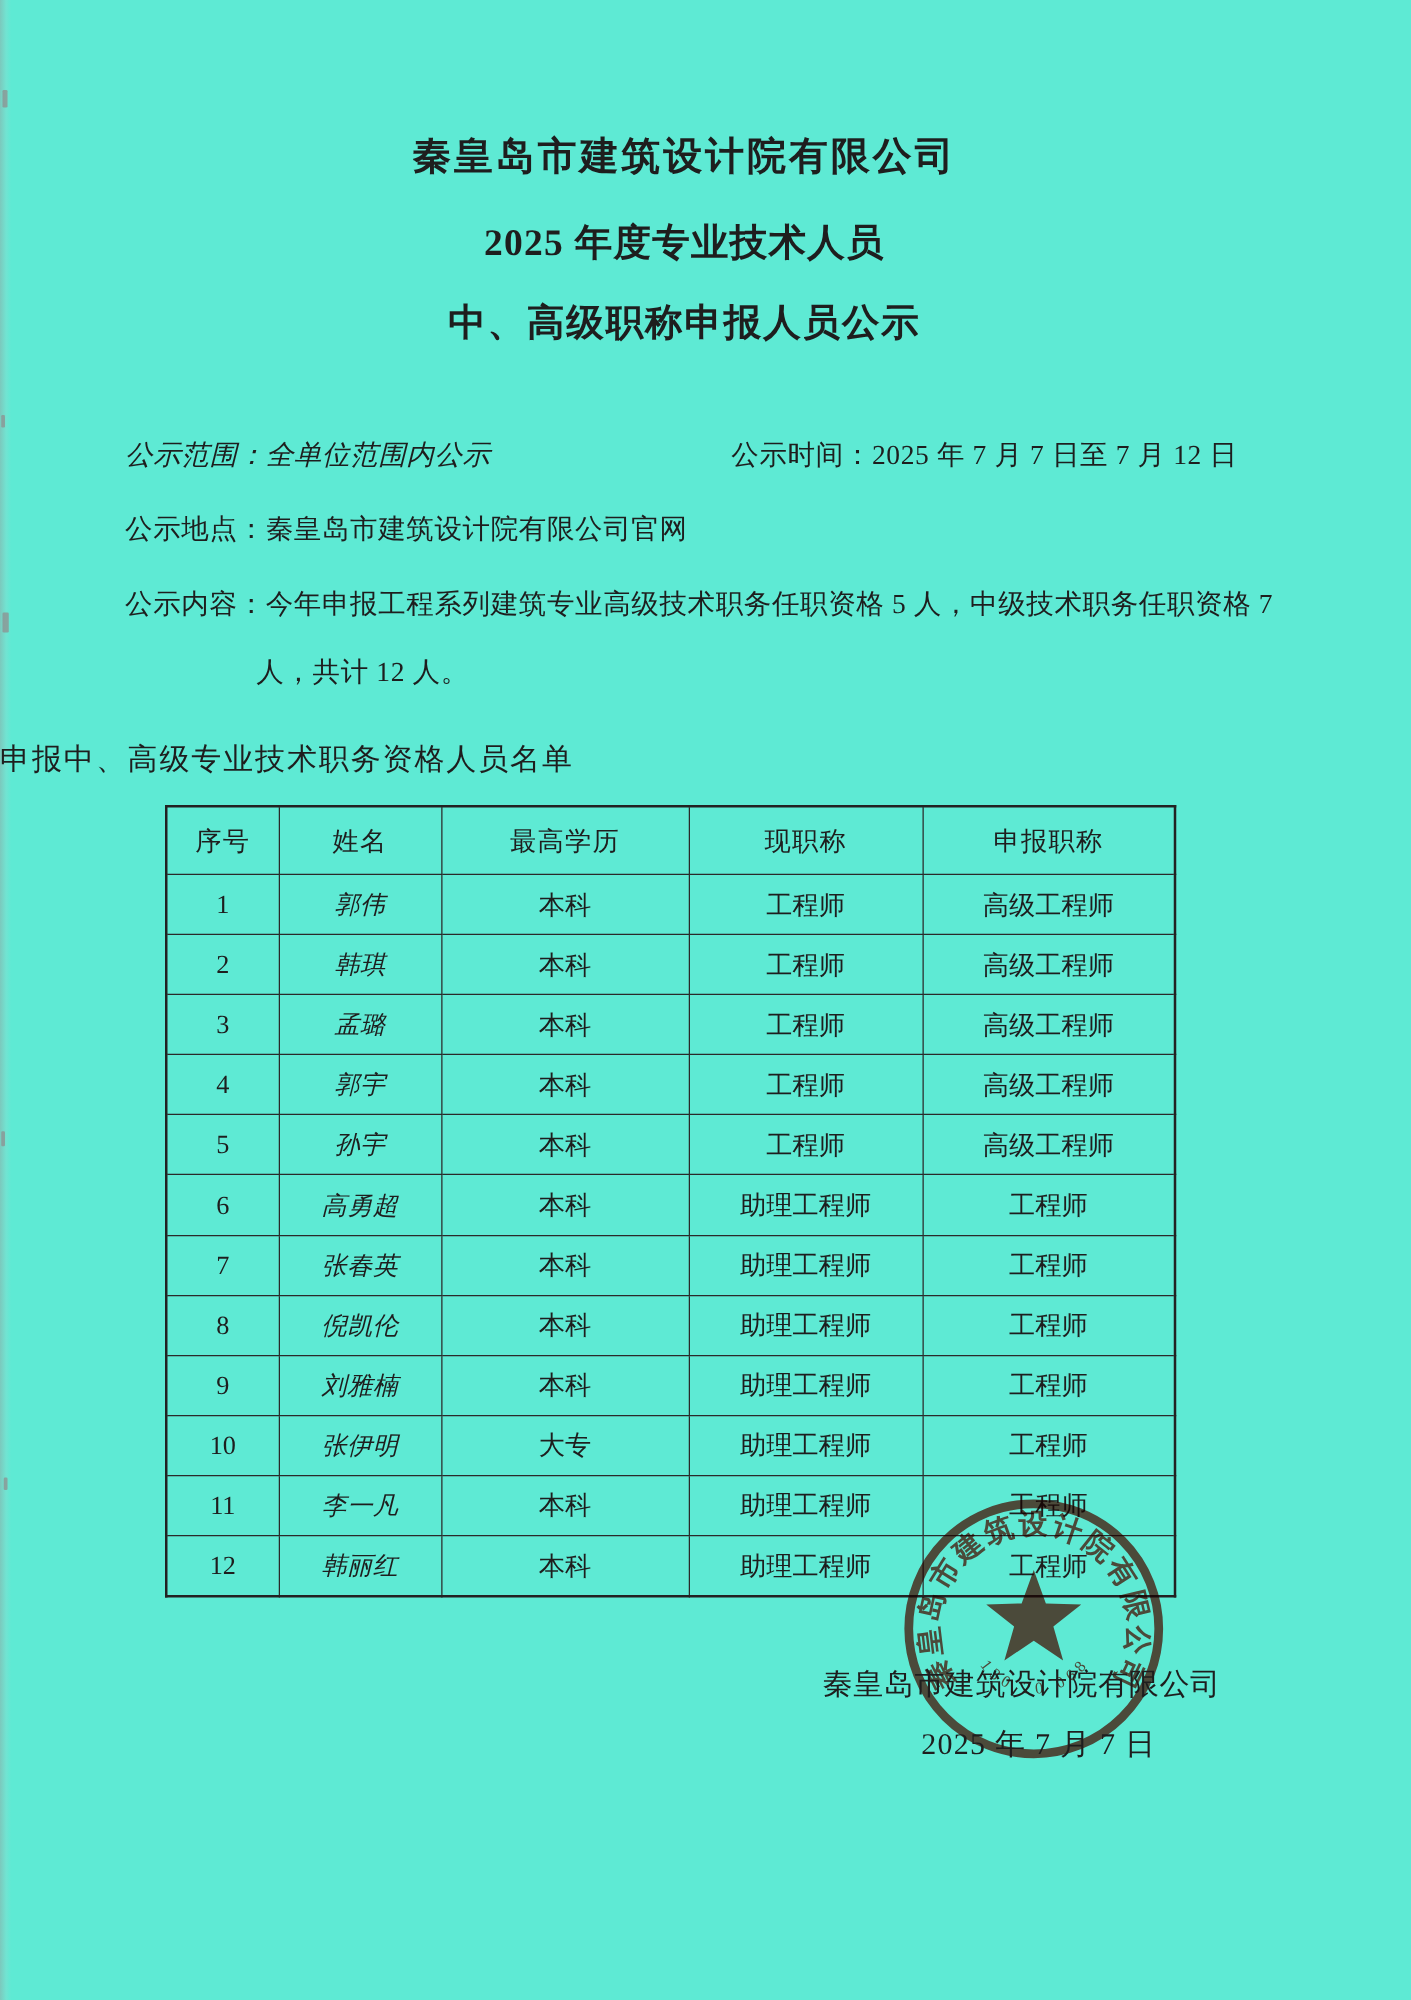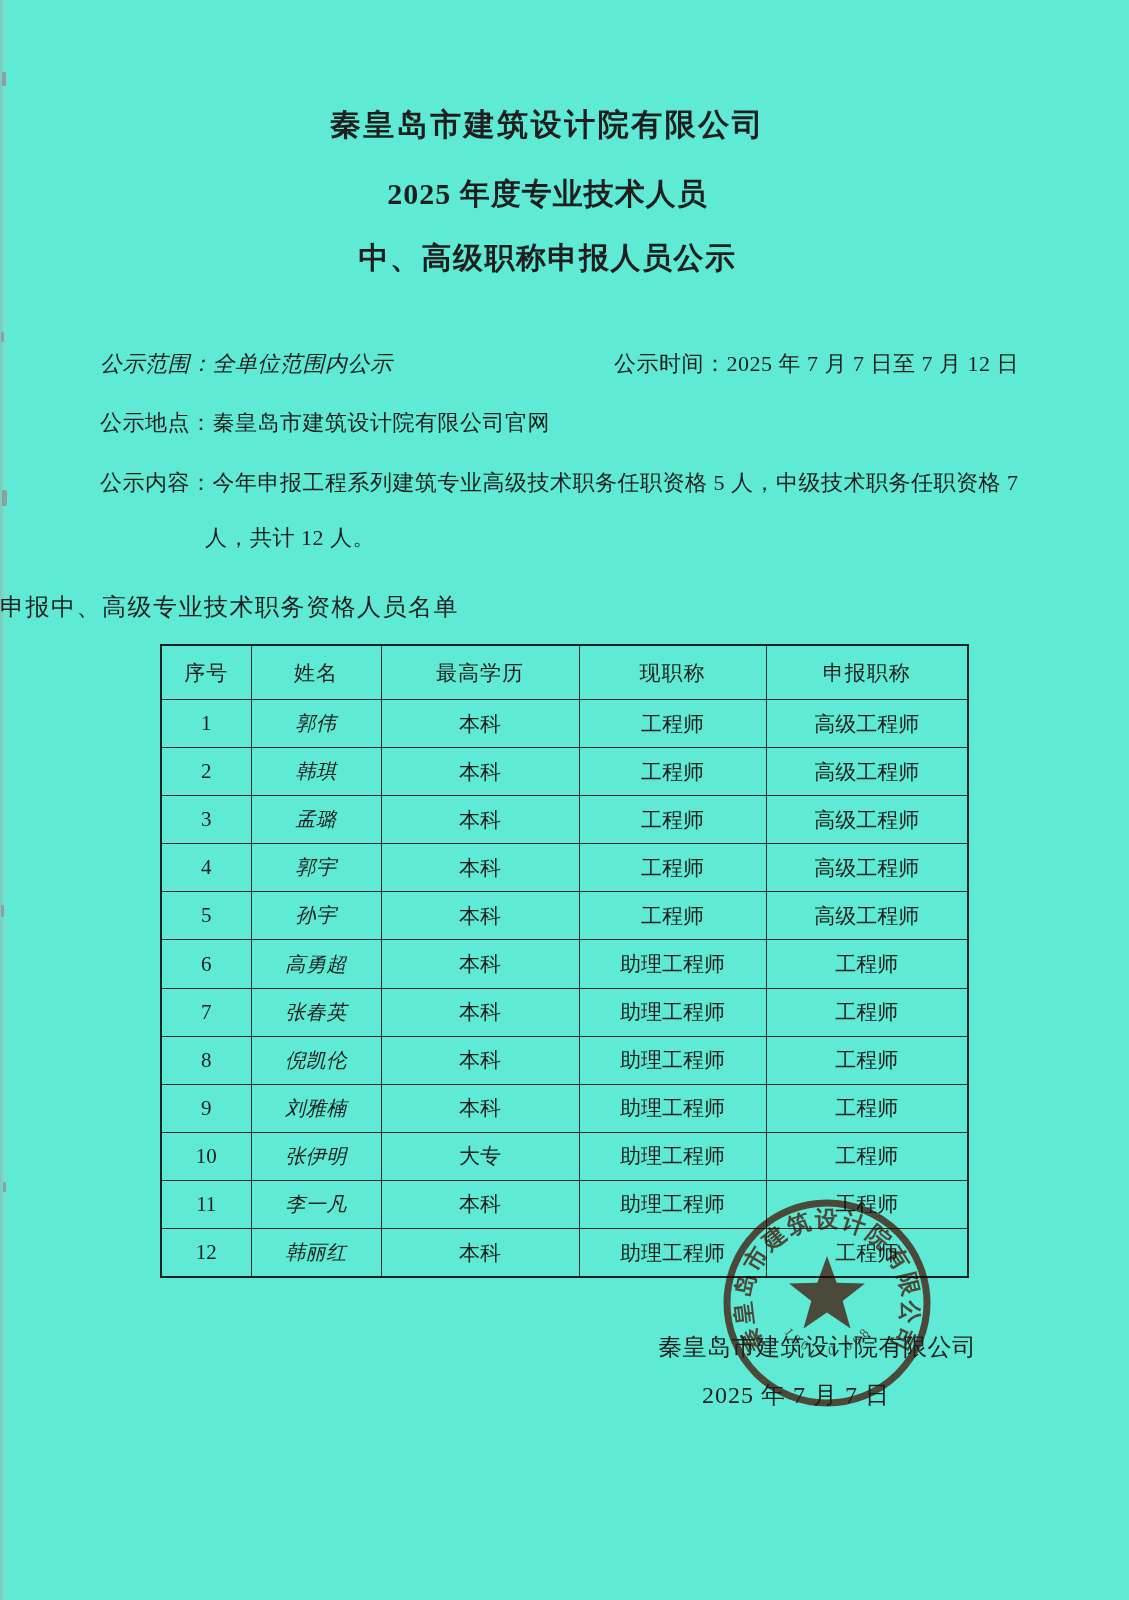--- a/index.html
+++ b/index.html
@@ -19,30 +19,30 @@
   }
   .speck{position:absolute;background:#8f8f8f;border-radius:1px;opacity:.75;}
 
   .title-block{position:absolute;left:0;top:0;width:1095px;text-align:center;}
   .title-l1{position:absolute;top:104px;width:100%;font-size:31px;font-weight:700;letter-spacing:2.5px;}
   .title-l2{position:absolute;top:174px;width:100%;font-size:30px;font-weight:700;letter-spacing:1px;}
   .title-l3{position:absolute;top:238px;width:100%;font-size:30px;font-weight:700;letter-spacing:1.5px;}
 
   .meta{position:absolute;font-size:22px;letter-spacing:.5px;white-space:nowrap;}
   .m-scope{left:100px;top:349px;font-style:italic;}
-  .m-time{left:614px;top:349px;text-align:center;}
+  .m-time{left:585px;top:349px;text-align:center;}
   .m-location{left:100px;top:408px;}
   .m-content1{left:100px;top:468px;}
   .m-content2{left:205px;top:523px;font-family:Liberation Serif, serif;}
 
   .table-title{position:absolute;left:0;top:591px;width:1122px;text-align:left;
     font-size:24px;letter-spacing:1.5px;}
 
   table.roster{
-    position:absolute;left:160px;top:644px;
+    position:absolute;left:132px;top:644px;
     width:809px;border-collapse:collapse;table-layout:fixed;
     border:2.5px solid #222;
     font-size:21px;
   }
   table.roster th, table.roster td{
     border:1.5px solid #2a2a2a;
     text-align:center;vertical-align:middle;
     padding:0;overflow:hidden;white-space:nowrap;
     font-weight:normal;
   }
@@ -51,21 +51,21 @@
   td.cell-name{
     font-family:"Liberation Sans","DejaVu Sans",sans-serif;
     font-weight:600;font-size:20px;letter-spacing:.5px;font-style:italic;
   }
 
   .seal{
     position:absolute;left:717px;top:1193px;width:220px;height:220px;
     opacity:.88;mix-blend-mode:multiply;
   }
   .footer-company{position:absolute;left:658px;top:1331px;font-size:24px;letter-spacing:.5px;white-space:nowrap;}
-  .footer-date{position:absolute;left:702px;top:1379px;font-size:24px;letter-spacing:1px;white-space:nowrap;}
+  .footer-date{position:absolute;left:737px;top:1379px;font-size:24px;letter-spacing:1px;white-space:nowrap;}
 </style>
 </head>
 <body>
 
 <div class="page">
 
   <div class="scan-edge-left"></div>
   <div class="speck" style="left:2px;top:72px;width:4px;height:14px;"></div>
   <div class="speck" style="left:1px;top:332px;width:3px;height:10px;"></div>
   <div class="speck" style="left:2px;top:490px;width:5px;height:16px;"></div>

